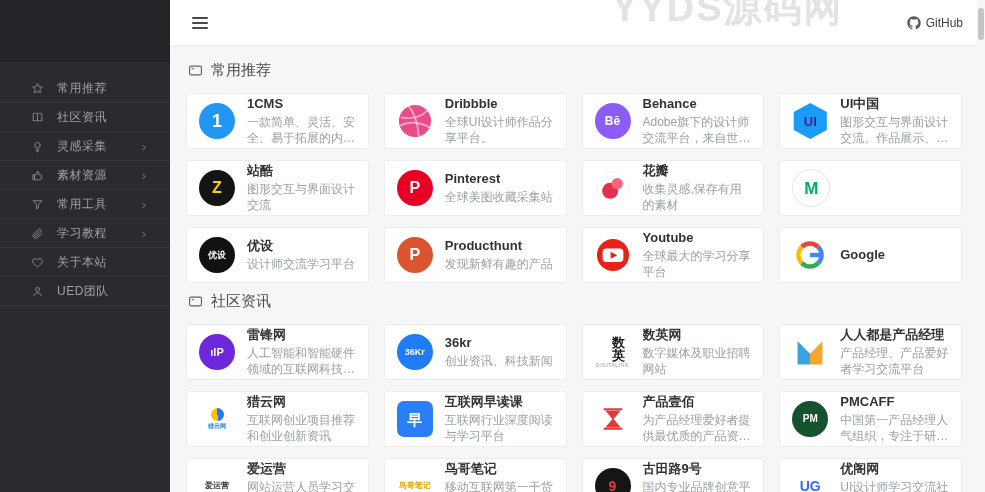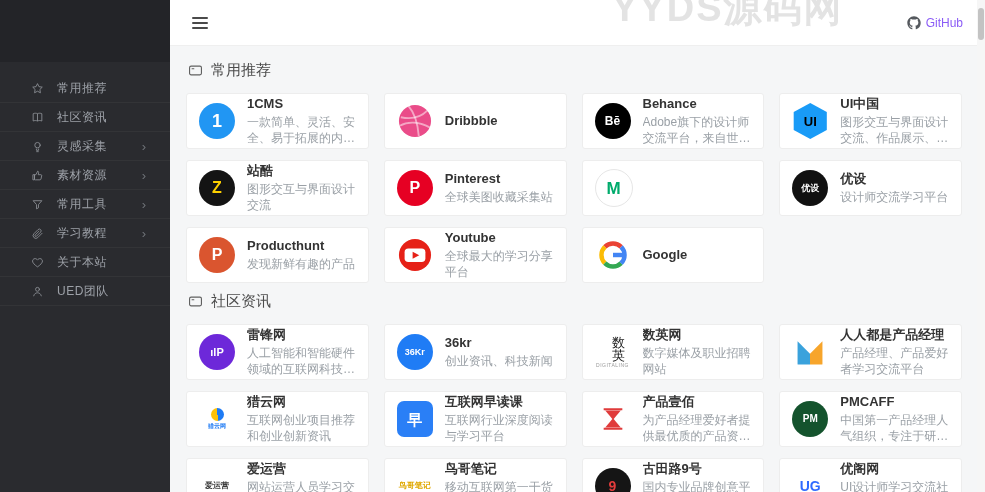--- a/index.html
+++ b/index.html
@@ -15,21 +15,21 @@
   .mi-icon{width:14px;height:14px;display:inline-flex;align-items:center;justify-content:center;color:#8d9197;margin-right:13px;}
   .mi-icon svg{width:13px;height:13px;}
   .mi-label{flex:1;letter-spacing:.5px;}
   .mi-chevron{color:#6f7379;font-size:13px;line-height:1;}
 
   
   .header{position:absolute;left:170px;top:0;right:0;height:46px;background:#fff;border-bottom:1px solid #efefef;
     display:flex;align-items:center;padding:0 22px;box-sizing:border-box;z-index:2;}
   .hamburger{width:16px;height:12px;display:flex;flex-direction:column;justify-content:space-between;cursor:pointer;}
   .hamburger span{display:block;height:2px;background:#4a4a4a;border-radius:1px;}
-  .github{margin-left:auto;display:flex;align-items:flex-start;gap:5px;color:#8b5cf6;font-size:12px;text-decoration:none;cursor:pointer;}
+  .github{margin-left:auto;display:flex;align-items:flex-start;gap:5px;color:#404040;font-size:12px;text-decoration:none;cursor:pointer;}
   .gh-icon svg{width:14px;height:14px;display:block;fill:#55595e;}
 
   
   .watermark{position:absolute;left:612px;top:-17px;font-size:38px;font-weight:800;letter-spacing:2px;
     color:#e3e3e3;z-index:10;pointer-events:none;white-space:nowrap;}
 
   
   .content{position:absolute;left:170px;top:46px;right:0;bottom:0;overflow:hidden;padding:14px 23px 0 16px;box-sizing:border-box;}
   .section{margin-bottom:8px;}
   .sec-head{display:flex;align-items:center;gap:8px;height:20px;margin:0 0 13px 2px;color:#4c4c4c;font-size:15px;}
@@ -195,36 +195,37 @@
                   <circle cx="18" cy="18" r="17" fill="#ea4c89"></circle>
                   <g fill="none" stroke="#fff" stroke-opacity=".5" stroke-width="2">
                     <path d="M3 14c9 2 20 1 28-7"></path>
                     <path d="M11 2c7 8 10 19 11 32"></path>
                     <path d="M2 23c9-5 21-4 32 2"></path>
                   </g>
                 </svg>
               </span>
     <span class="meta">
       <span class="title">Dribbble</span>
-    </span>
-  </a>
-
-  <a class="card">
-    <span class="logo logo-circle" style="background: #000000;">
+      <span class="desc">全球UI设计师作品分享平台。</span>
+    </span>
+  </a>
+
+  <a class="card">
+    <span class="logo logo-circle" style="background: #8b5cf6;">
                 <span style="color: rgb(255, 255, 255); font-size: 12px; font-weight: 700; line-height: 1;">Bē</span>
               </span>
     <span class="meta">
       <span class="title">Behance</span>
       <span class="desc">Adobe旗下的设计师交流平台，来自世界各地的设计师在这里分享...</span>
     </span>
   </a>
 
   <a class="card">
     <span class="logo logo-hexagon" style="background: rgb(25, 155, 247);">
-                <span style="color: #000000; font-size: 13px; font-weight: 700; line-height: 1;">UI</span>
+                <span style="color: #4c1d95; font-size: 13px; font-weight: 700; line-height: 1;">UI</span>
               </span>
     <span class="meta">
       <span class="title">UI中国</span>
       <span class="desc">图形交互与界面设计交流、作品展示、学习平台。</span>
     </span>
   </a>
 
   <a class="card">
     <span class="logo logo-circle" style="background: rgb(20, 20, 20);">
                 <span style="color: rgb(253, 208, 0); font-size: 16px; font-weight: 700; line-height: 1;">Z</span>
@@ -238,20 +239,33 @@
   <a class="card">
     <span class="logo logo-circle" style="background: rgb(230, 0, 35);">
                 <span style="color: rgb(255, 255, 255); font-size: 16px; font-weight: 700; line-height: 1;">P</span>
               </span>
     <span class="meta">
       <span class="title">Pinterest</span>
       <span class="desc">全球美图收藏采集站</span>
     </span>
   </a>
 
+  <a class="card">
+    <span class="logo logo-huaban">
+                <svg viewBox="0 0 36 36" width="34" height="34">
+                  <rect x="1" y="1" width="34" height="34" rx="7" fill="#fff" stroke="#eee"></rect>
+                  <circle cx="15" cy="21" r="8.5" fill="#ea2d4e"></circle>
+                  <circle cx="22.5" cy="13.5" r="6" fill="#f8657f"></circle>
+                </svg>
+              </span>
+    <span class="meta">
+      <span class="title">花瓣</span>
+      <span class="desc">收集灵感,保存有用的素材</span>
+    </span>
+  </a>
 
   <a class="card">
     <span class="logo logo-circle" style="background: rgb(255, 255, 255); border: 1px solid rgb(230, 230, 230);">
                 <span style="color: rgb(0, 171, 108); font-size: 17px; font-weight: 900; line-height: 1;">M</span>
               </span>
   </a>
 
   <a class="card">
     <span class="logo logo-circle" style="background: rgb(17, 17, 17);">
                 <span style="color: rgb(255, 255, 255); font-size: 9px; font-weight: 700; line-height: 1;">优设</span>
@@ -331,21 +345,21 @@
                 <span style="color: rgb(255, 255, 255); font-size: 9px; font-weight: 700; line-height: 1;">36Kr</span>
               </span>
     <span class="meta">
       <span class="title">36kr</span>
       <span class="desc">创业资讯、科技新闻</span>
     </span>
   </a>
 
   <a class="card">
     <span class="logo logo-plain">
-                <span style="color: rgb(26, 26, 26); font-size: 13px; font-weight: 400; padding-left: 12px;">数英</span>
+                <span style="color: rgb(26, 26, 26); font-size: 13px; font-weight: 700; padding-left: 12px;">数英</span>
                 <span style="display: block; color: rgb(153, 153, 153); font-size: 5px; letter-spacing: 0.5px;">DIGITALING</span>
               </span>
     <span class="meta">
       <span class="title">数英网</span>
       <span class="desc">数字媒体及职业招聘网站</span>
     </span>
   </a>
 
   <a class="card">
     <span class="logo logo-woshipm">

